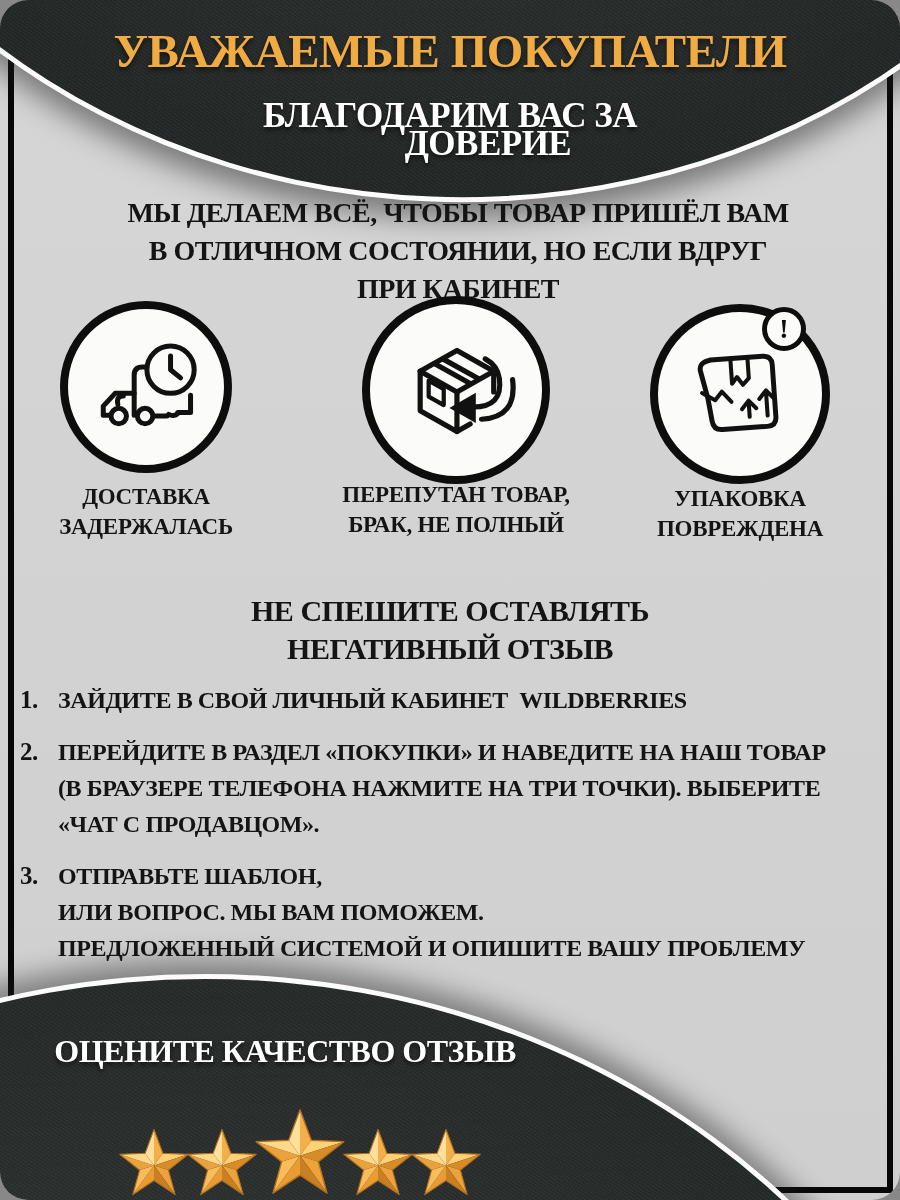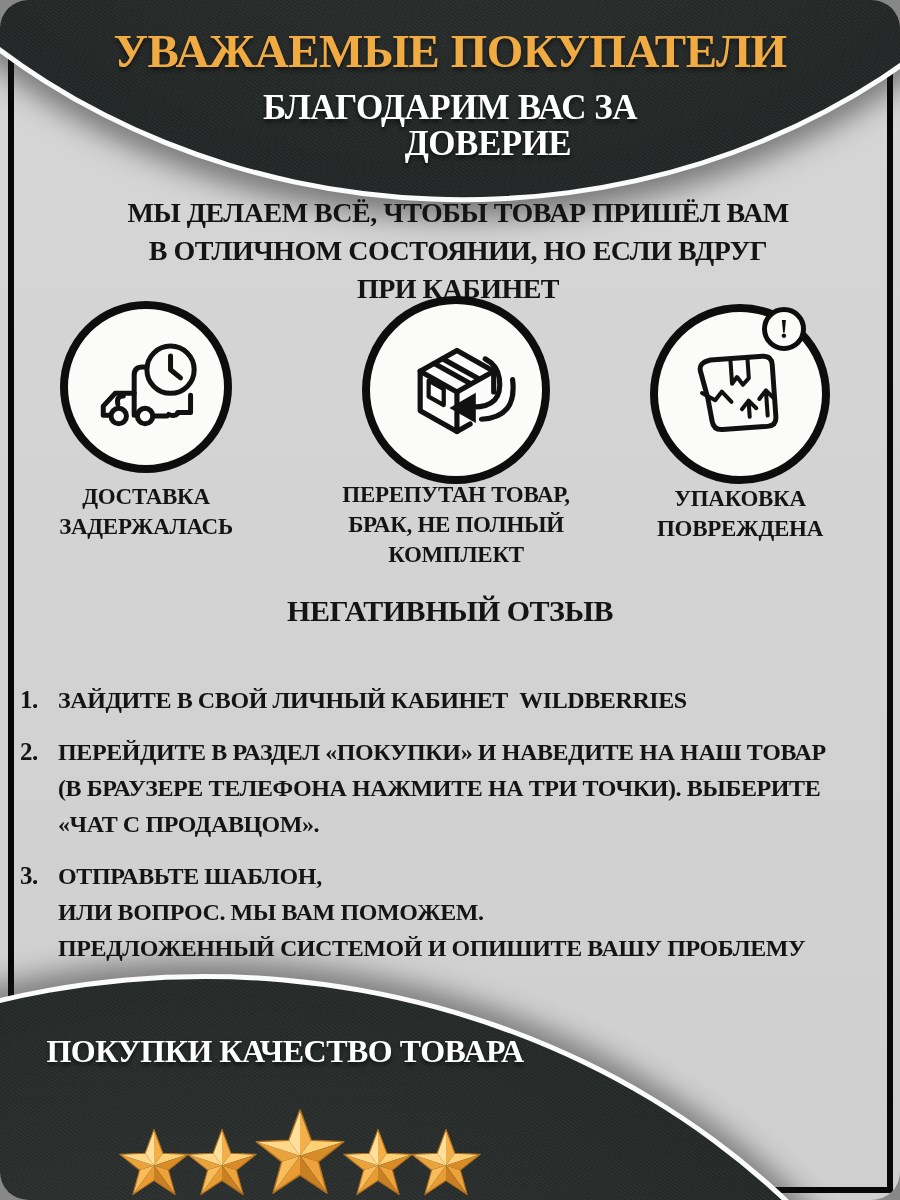--- a/index.html
+++ b/index.html
@@ -24,21 +24,21 @@
   .header-ellipse{left:-250px;top:-1022px;width:1400px;height:1214px;transform:rotate(2.2deg);
     box-shadow:0 16px 28px rgba(30,30,30,.5);z-index:2;}
   .footer-ellipse{left:-600px;top:974px;width:1600px;height:1440px;
     box-shadow:0 -14px 26px rgba(30,30,30,.45);z-index:2;}
   .line{white-space:pre;}
   
   .header-title{position:absolute;top:24px;left:0;width:100%;text-align:center;z-index:3;
     font-size:47px;letter-spacing:-0.5px;color:#f0ab43;text-shadow:0 3px 4px rgba(0,0,0,.55);}
   .header-sub{position:absolute;left:0;width:100%;text-align:center;z-index:3;
     font-size:35px;color:#ffffff;text-shadow:0 3px 4px rgba(0,0,0,.6);letter-spacing:-0.5px;}
-  .hs1{top:88px;} .hs2{top:124px;margin-left:38px;}
+  .hs1{top:96px;} .hs2{top:124px;margin-left:38px;}
   
   .intro{position:absolute;top:194px;left:0;width:100%;text-align:center;z-index:2;
     font-size:28px;line-height:38px;letter-spacing:-0.5px;padding-left:8px;}
   
   .circle{position:absolute;border-radius:50%;background:#fbfbf9;border:8px solid #0d0d0d;
     z-index:2;display:flex;align-items:center;justify-content:center;}
   .c1{left:60px;top:301px;width:156px;height:156px;}
   .c2{left:362px;top:296px;width:172px;height:172px;}
   .c3{left:650px;top:304px;width:164px;height:164px;}
   .badge{position:absolute;left:762px;top:307px;width:34px;height:34px;border-radius:50%;
@@ -147,28 +147,28 @@
   </div>
   <div class="badge">!</div>
 
   <div class="reason-label rl1">
     <div class="line">ДОСТАВКА</div>
     <div class="line">ЗАДЕРЖАЛАСЬ</div>
   </div>
   <div class="reason-label rl2">
     <div class="line">ПЕРЕПУТАН ТОВАР,</div>
     <div class="line">БРАК, НЕ ПОЛНЫЙ</div>
-    <div class="line">КОМПЛЕКТ</div>
   </div>
   <div class="reason-label rl3">
     <div class="line">УПАКОВКА</div>
     <div class="line">ПОВРЕЖДЕНА</div>
   </div>
 
   <div class="warning">
+    <div class="line">НЕ СПЕШИТЕ ОСТАВЛЯТЬ</div>
     <div class="line">НЕГАТИВНЫЙ ОТЗЫВ</div>
   </div>
 
   <div class="steps">
     <div class="step">
       <span class="num">1.</span>
       <div class="line">ЗАЙДИТЕ В СВОЙ ЛИЧНЫЙ КАБИНЕТ  WILDBERRIES</div>
     </div>
     <div class="step">
       <span class="num">2.</span>
@@ -179,21 +179,21 @@
     <div class="step">
       <span class="num">3.</span>
       <div class="line">ОТПРАВЬТЕ ШАБЛОН,</div>
       <div class="line">ИЛИ ВОПРОС. МЫ ВАМ ПОМОЖЕМ.</div>
       <div class="line">ПРЕДЛОЖЕННЫЙ СИСТЕМОЙ И ОПИШИТЕ ВАШУ ПРОБЛЕМУ</div>
     </div>
   </div>
 
   <div class="ellipse footer-ellipse"></div>
   <div class="footer-text">
-    <div class="line">ПОКУПКИ КАЧЕСТВО ТОВАРА</div>
+    <div class="line">ОЦЕНИТЕ КАЧЕСТВО ОТЗЫВ</div>
   </div>
   <div class="stars">
     <svg class="star star-sm" viewBox="0 0 100 100">
         <use href="#star-sym"></use>
       </svg>
     <svg class="star star-sm" viewBox="0 0 100 100">
         <use href="#star-sym"></use>
       </svg>
     <svg class="star star-lg" viewBox="0 0 100 100">
         <use href="#star-sym"></use>

